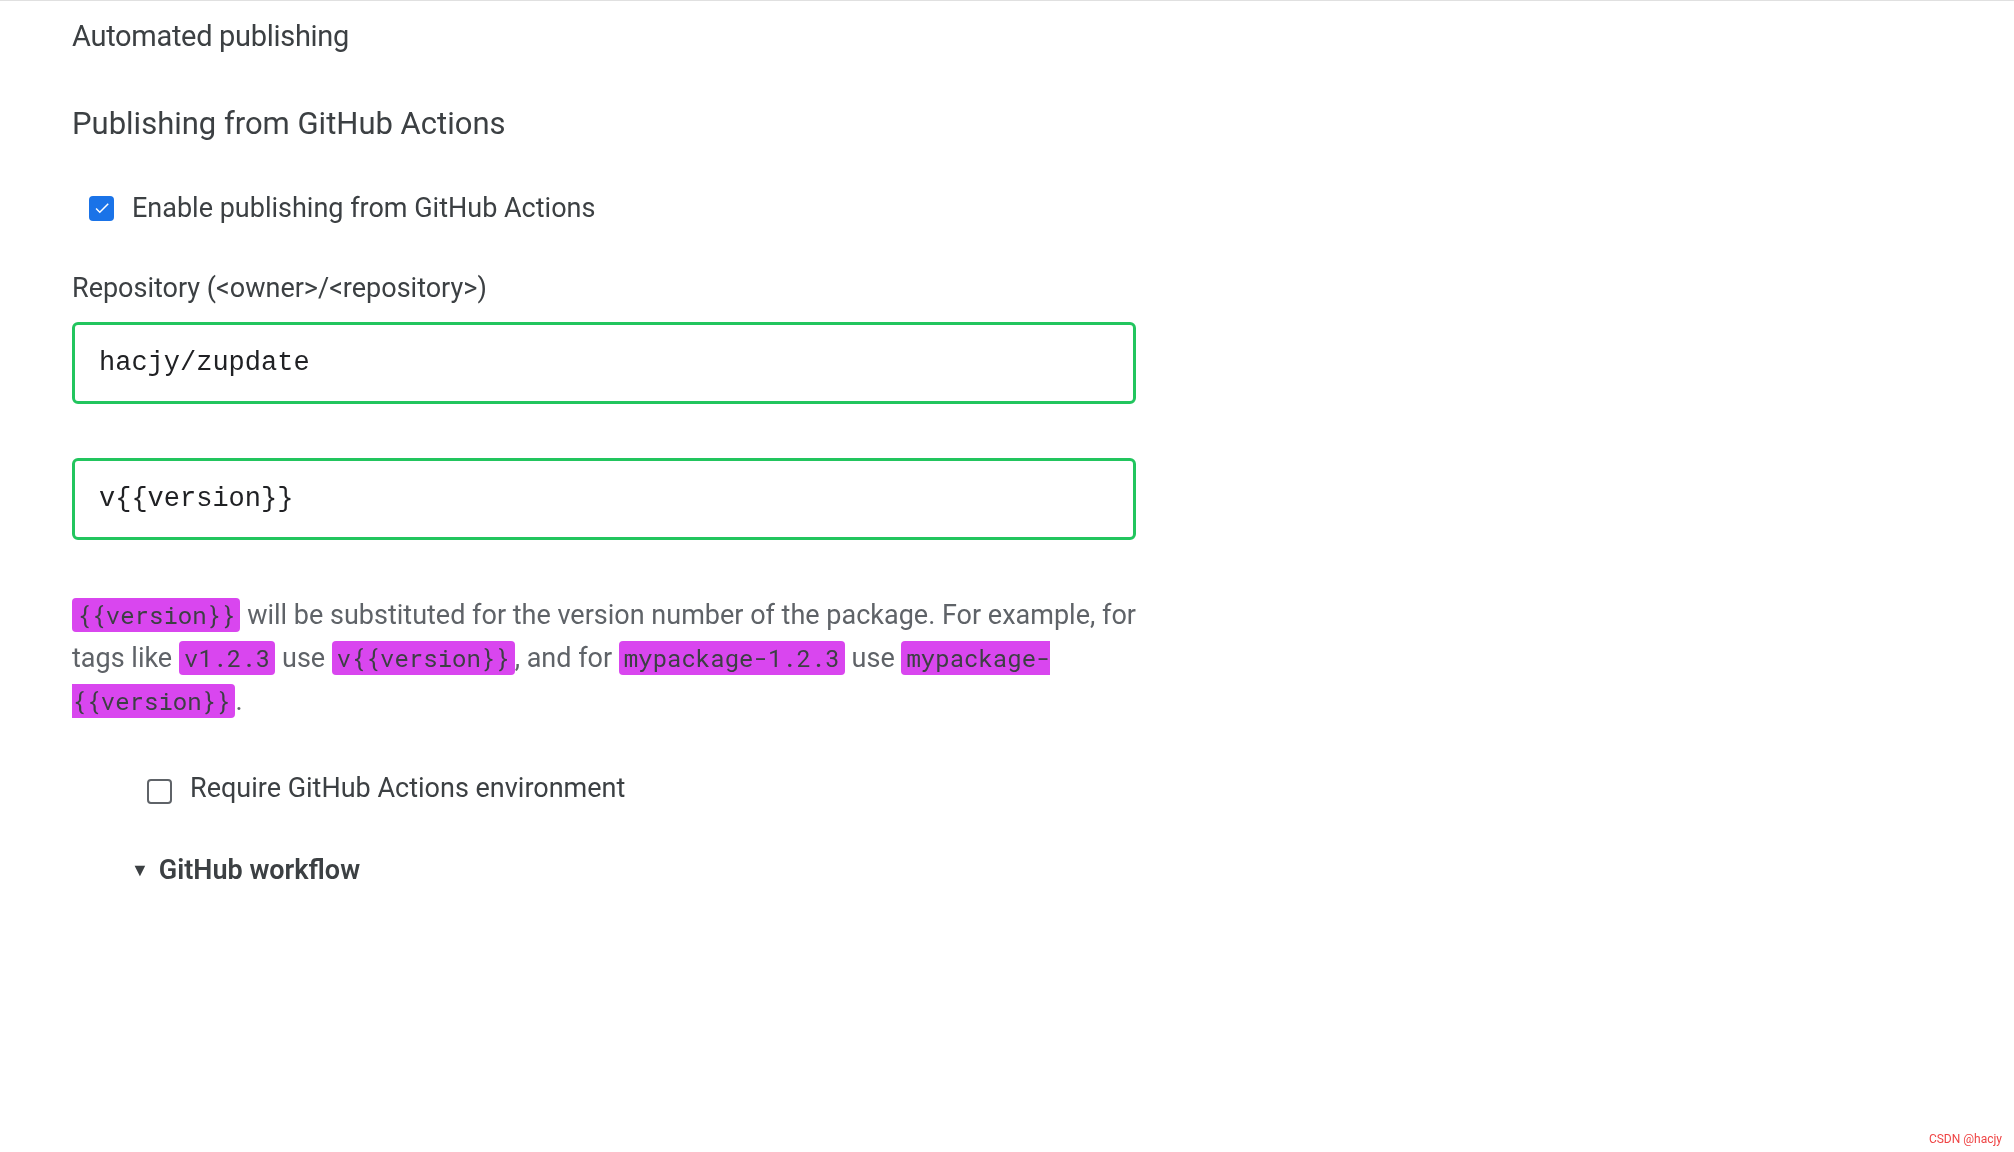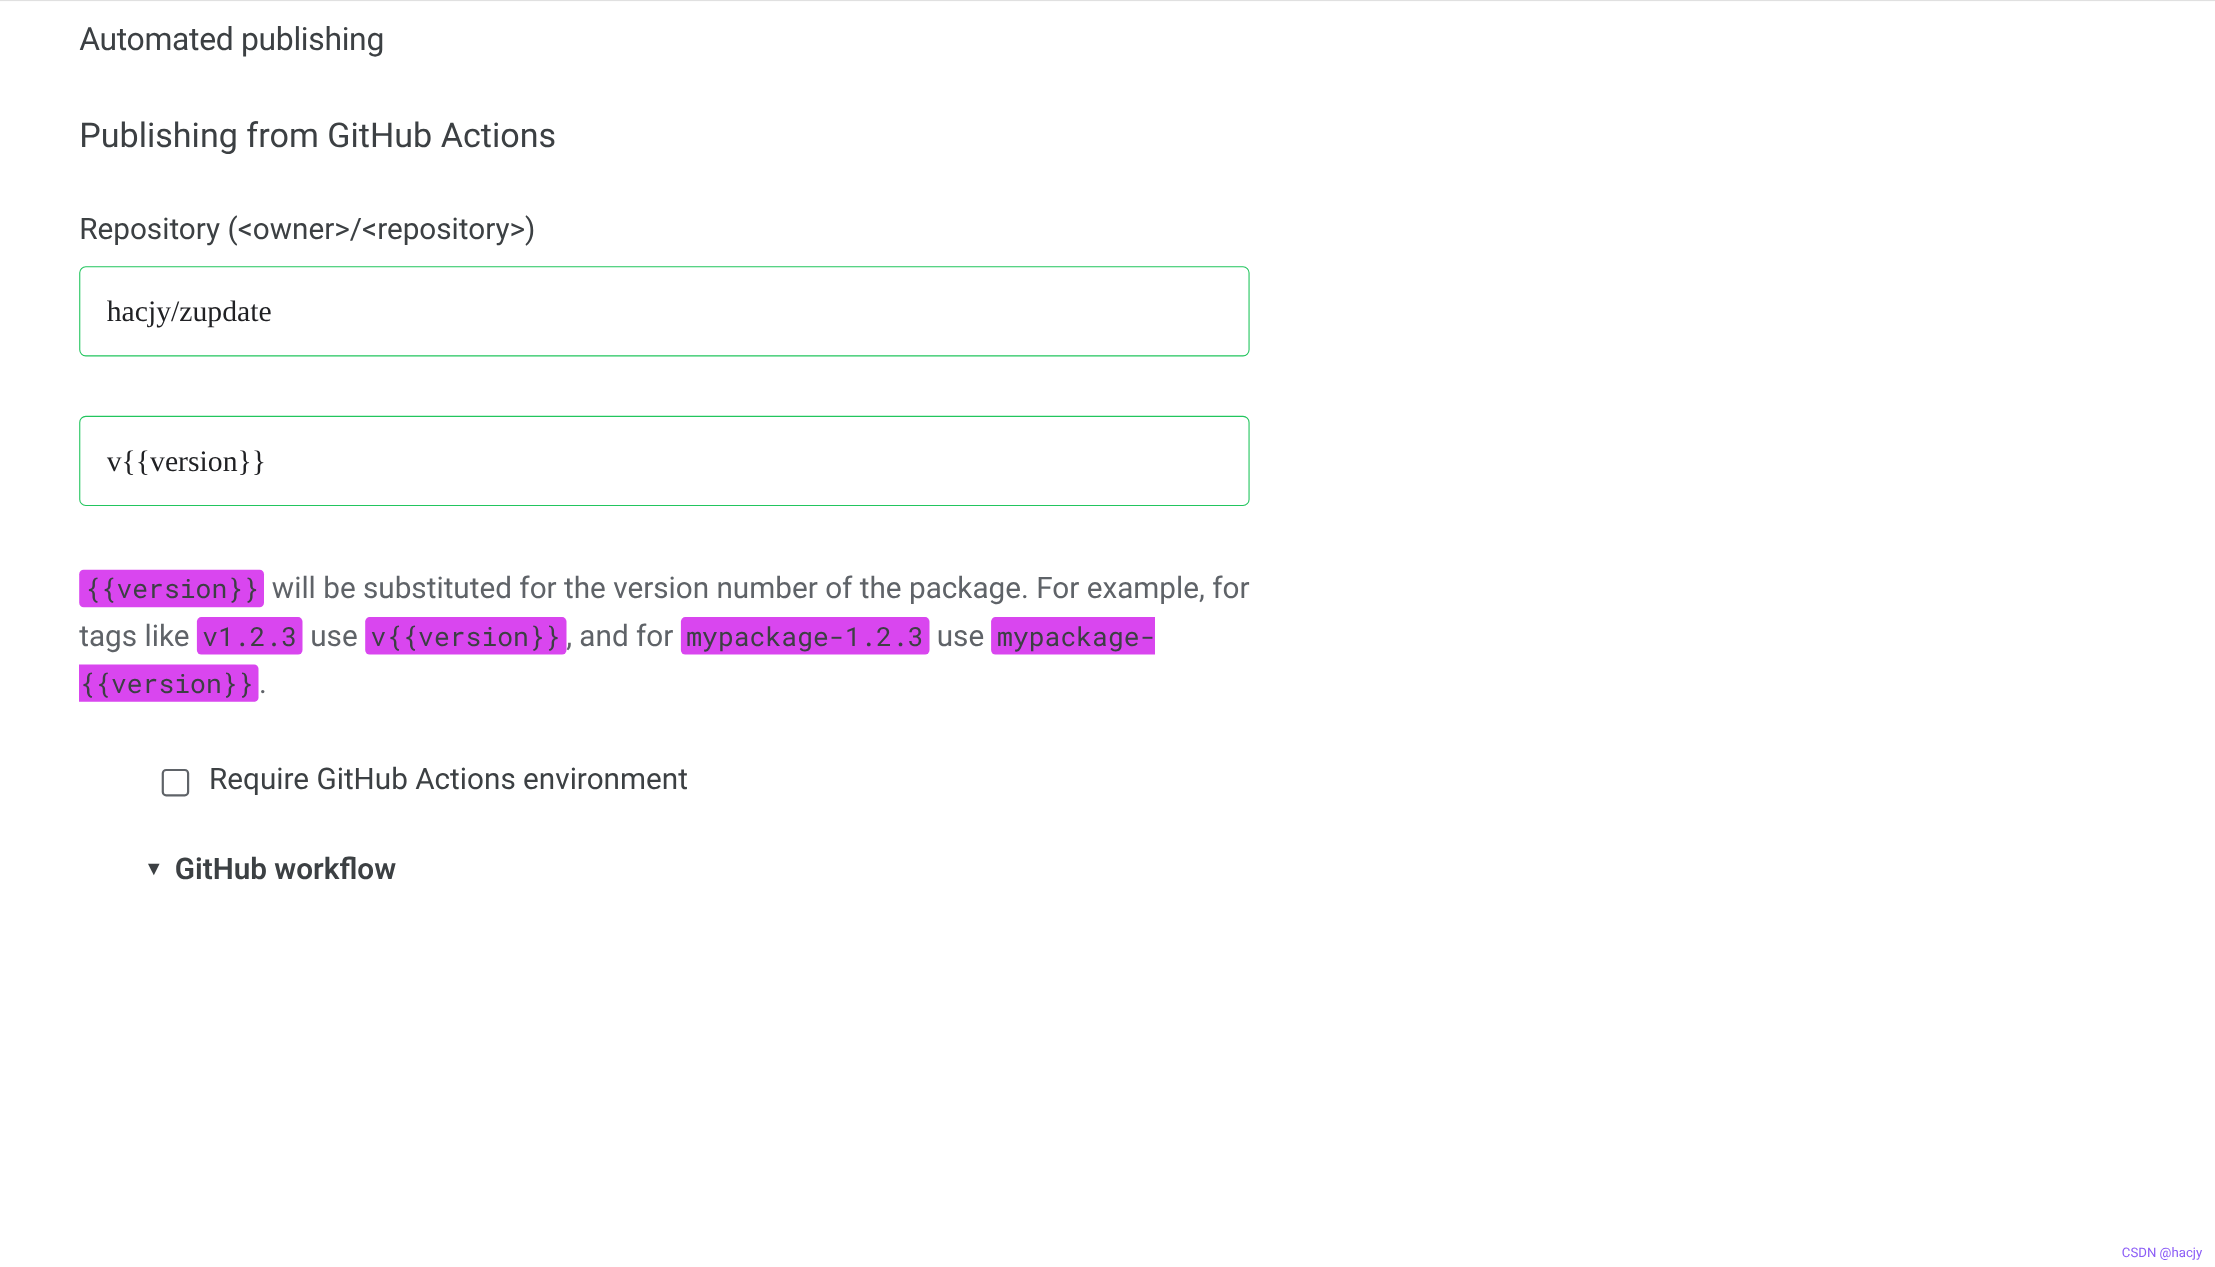--- a/index.html
+++ b/index.html
@@ -69,26 +69,26 @@
     .indented {
     }
     .field-label {
       font-size: 27px;
       color: #3c4043;
       margin-bottom: 18px;
     }
     .text-input {
       width: 1064px;
       height: 82px;
-      border: 1px solid #22c55e;
+      border: 3px solid #22c55e;
       border-radius: 6px;
       padding: 16px 24px;
       font-size: 27px;
       color: #202124;
-      font-family: Liberation Serif, serif;
+      font-family: Liberation Mono, monospace;
       outline: none;
       margin-bottom: 54px;
     }
     .help-text {
       font-size: 27px;
       color: #5f6368;
       line-height: 1.6;
       margin-bottom: 48px;
       width: 1064px;
     }
@@ -121,31 +121,39 @@
     .expand-label {
       font-size: 27px;
       font-weight: 600;
       color: #3c4043;
     }
     .watermark {
       position: absolute;
       bottom: 6px;
       right: 12px;
       font-size: 12px;
-      color: #8b5cf6;
+      color: #ef4444;
     }
   </style>
 </head>
 <body>
 
 <div class="container">
   <h1 class="page-title">Automated publishing</h1>
 
   <h2 class="section-title">Publishing from GitHub Actions</h2>
 
+  <div class="checkbox-row">
+    <div class="checkbox checked">
+      <svg viewBox="0 0 24 24">
+        <path fill="#ffffff" d="M9 16.17L4.83 12l-1.42 1.41L9 19 21 7l-1.41-1.41z"></path>
+      </svg>
+    </div>
+    <span class="checkbox-label">Enable publishing from GitHub Actions</span>
+  </div>
 
   <div class="indented">
     <div class="field-label">Repository (&lt;owner&gt;/&lt;repository&gt;)</div>
     <input type="text" class="text-input" value="hacjy/zupdate" style="">
 
     <input type="text" class="text-input" value="v{{version}}" style="">
 
     <div class="help-text">
       <span class="code-inline">{{version}}</span><span> will be substituted for the version number of the package. For example, for tags like </span><span class="code-inline">v1.2.3</span><span> use </span><span class="code-inline">v{{version}}</span><span>, and for </span><span class="code-inline">mypackage-1.2.3</span><span> use </span><span class="code-inline">mypackage-{{version}}</span><span>.</span>
     </div>

